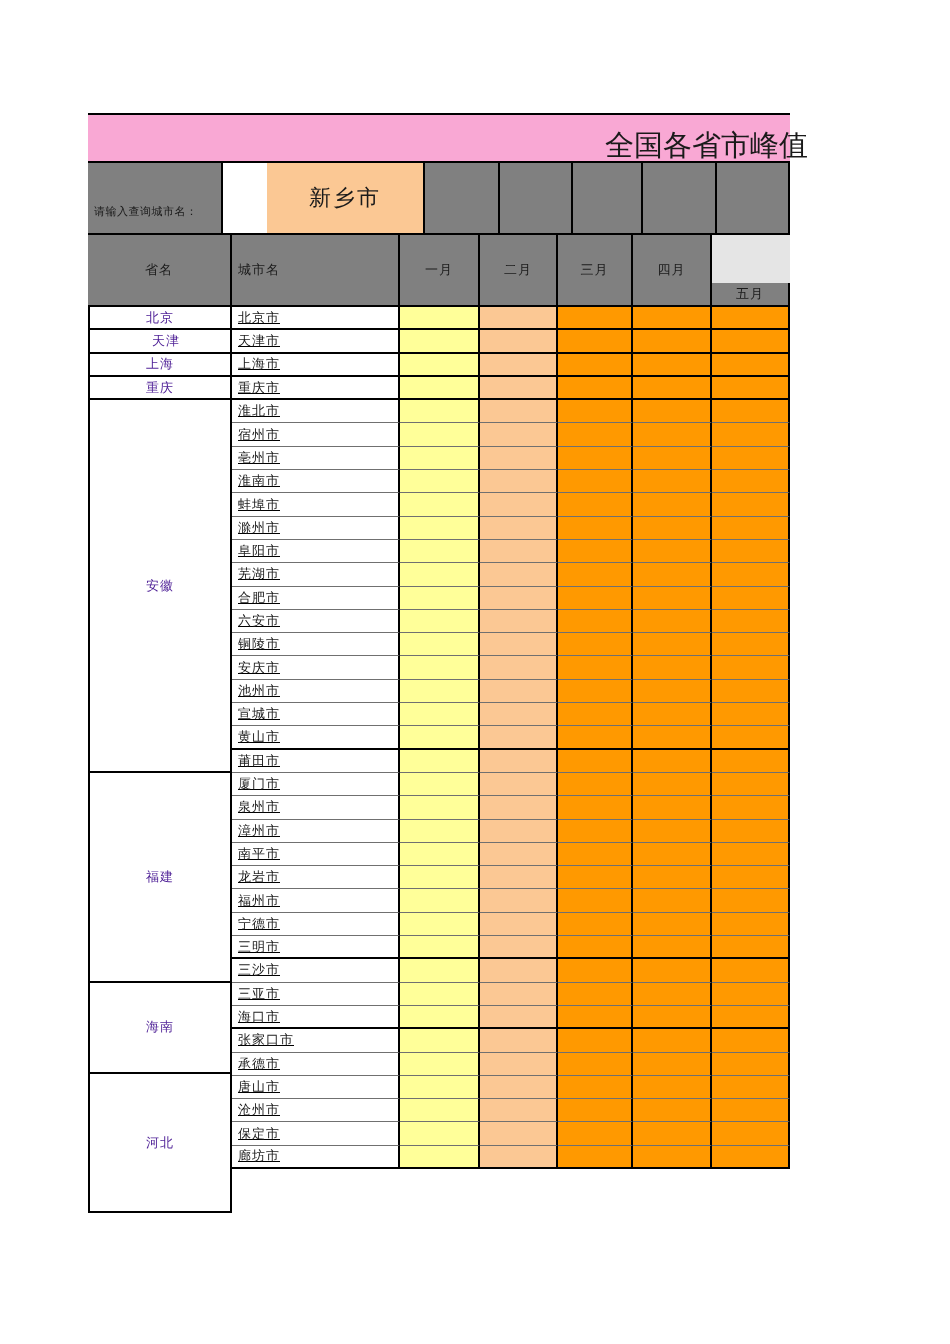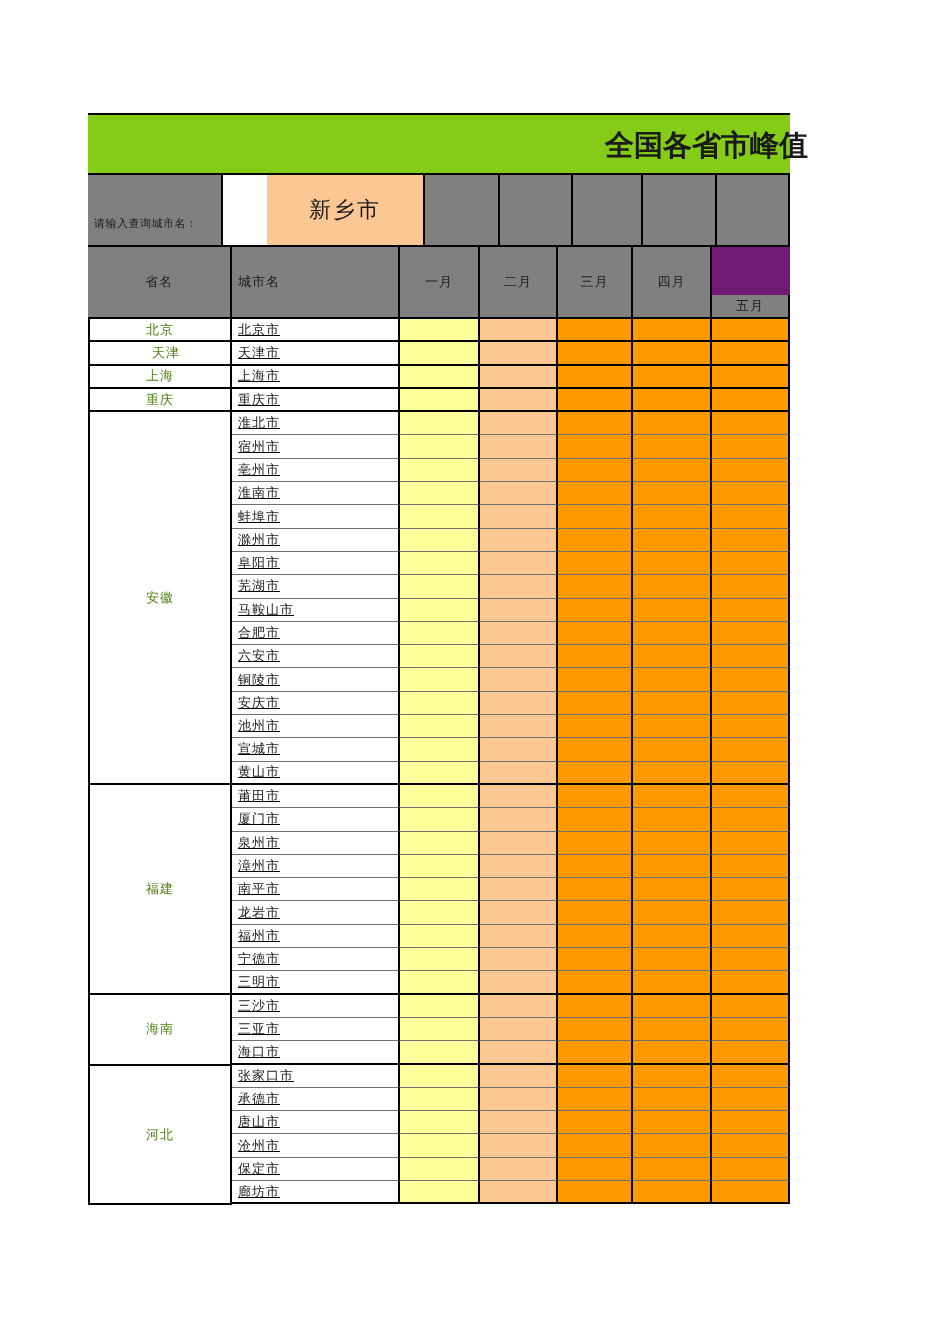--- a/index.html
+++ b/index.html
@@ -19,25 +19,24 @@
   #sheet {
     position: absolute;
     left: 88px;
     top: 113px;
     width: 702px;
   }
 
   
   .title-band {
     position: relative;
-    height: 60px;
-    background: #84cc16;
+    height: 48px;
+    background: #f9a8d4;
     border-top: 2px solid #000;
     box-sizing: border-box;
-    font-weight: bold;
   }
   .title-text {
     position: absolute;
     left: 517px;
     top: 2px;
     white-space: nowrap;
     font-size: 29px;
     line-height: 56px;
     color: #1a1a1a;
     font-family: "Liberation Serif", "DejaVu Serif", serif;
@@ -87,21 +86,21 @@
   .query-blank.m4 { width: 79px; }
   .query-blank.m5 { width: 78px; border-right: 2px solid #000; }
 
   
   .col-head {
     display: flex;
     height: 74px;
     border-top: 2px solid #000;
     border-bottom: 2px solid #000;
     box-sizing: border-box;
-    background: #701a75;
+    background: #e5e5e5;
   }
   .ch {
     box-sizing: border-box;
     background: #808080;
     border-right: 2px solid #000;
     display: flex;
     align-items: center;
     font-size: 13px;
     color: #1a1a1a;
     letter-spacing: 1px;
@@ -123,21 +122,21 @@
     border-left: 2px solid #000;
     border-right: 2px solid #000;
   }
   .prov-cell {
     box-sizing: border-box;
     border-bottom: 2px solid #000;
     display: flex;
     align-items: center;
     justify-content: center;
     font-size: 13px;
-    color: #4d7c0f;
+    color: #4c1d95;
     background: #ffffff;
     letter-spacing: 1px;
   }
   .col-rest { width: 558px; }
   .drow { display: flex; height: 23.3px; text-decoration: underline; }
   .cell {
     box-sizing: border-box;
     border-bottom: 1px solid #707070;
     border-right: 2px solid #000;
     font-size: 13px;
@@ -189,21 +188,21 @@
   </div>
 
   <div class="grid">
     <div class="col-prov" id="prov-col">
         <div class="prov-cell" style="height: 23.3px;">北京</div>
         <div class="prov-cell" style="height: 23.3px; padding-left: 12px;">天津</div>
         <div class="prov-cell" style="height: 23.3px;">上海</div>
         <div class="prov-cell" style="height: 23.3px;">重庆</div>
         <div class="prov-cell" style="height: 372.8px;">安徽</div>
         <div class="prov-cell" style="height: 209.7px;">福建</div>
-        <div class="prov-cell" style="height: 71px;">海南</div>
+        <div class="prov-cell" style="height: 91px;">海南</div>
         <div class="prov-cell" style="height: 139.8px;">河北</div>
       </div>
     <div class="col-rest" id="rest-col">
         <div class="drow thick">
           <div class="cell city">北京市</div>
           <div class="cell v1"></div>
           <div class="cell v2"></div>
           <div class="cell v3"></div>
           <div class="cell v4"></div>
           <div class="cell v5"></div>
@@ -290,28 +289,20 @@
         </div>
         <div class="drow">
           <div class="cell city">芜湖市</div>
           <div class="cell v1"></div>
           <div class="cell v2"></div>
           <div class="cell v3"></div>
           <div class="cell v4"></div>
           <div class="cell v5"></div>
         </div>
         <div class="drow">
-          <div class="cell city">马鞍山市</div>
-          <div class="cell v1"></div>
-          <div class="cell v2"></div>
-          <div class="cell v3"></div>
-          <div class="cell v4"></div>
-          <div class="cell v5"></div>
-        </div>
-        <div class="drow">
           <div class="cell city">合肥市</div>
           <div class="cell v1"></div>
           <div class="cell v2"></div>
           <div class="cell v3"></div>
           <div class="cell v4"></div>
           <div class="cell v5"></div>
         </div>
         <div class="drow">
           <div class="cell city">六安市</div>
           <div class="cell v1"></div>

